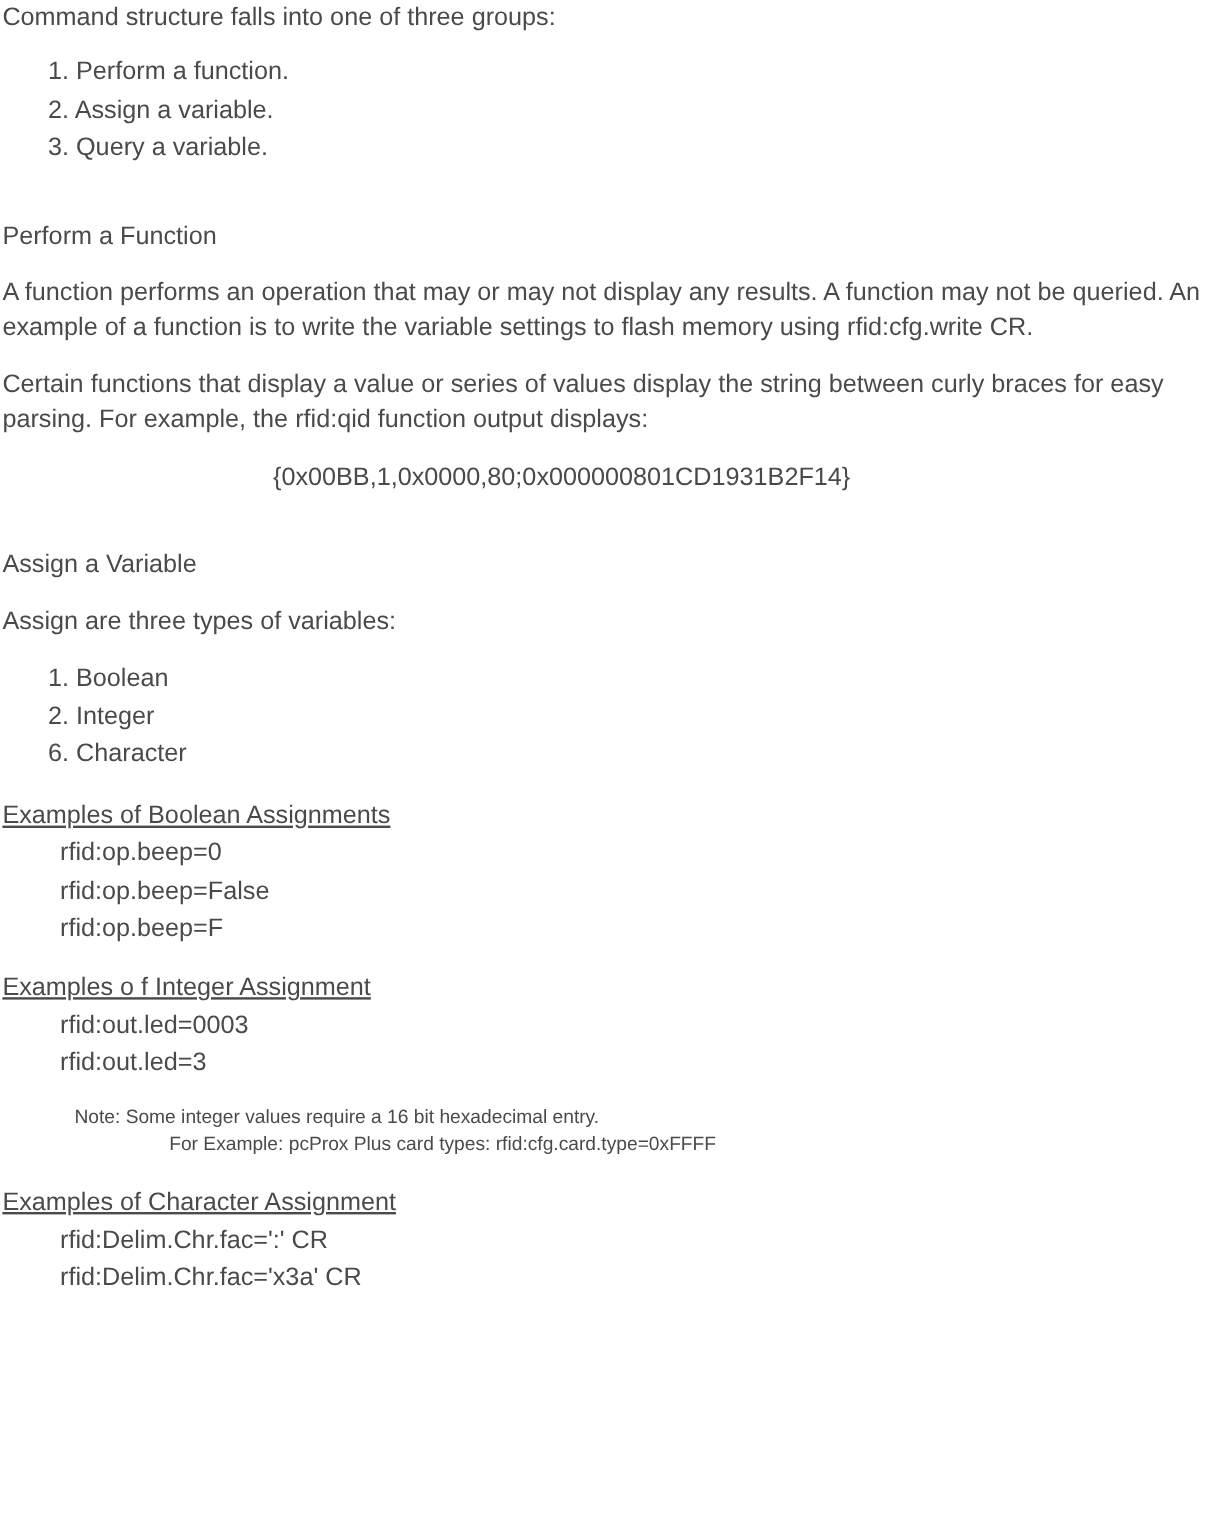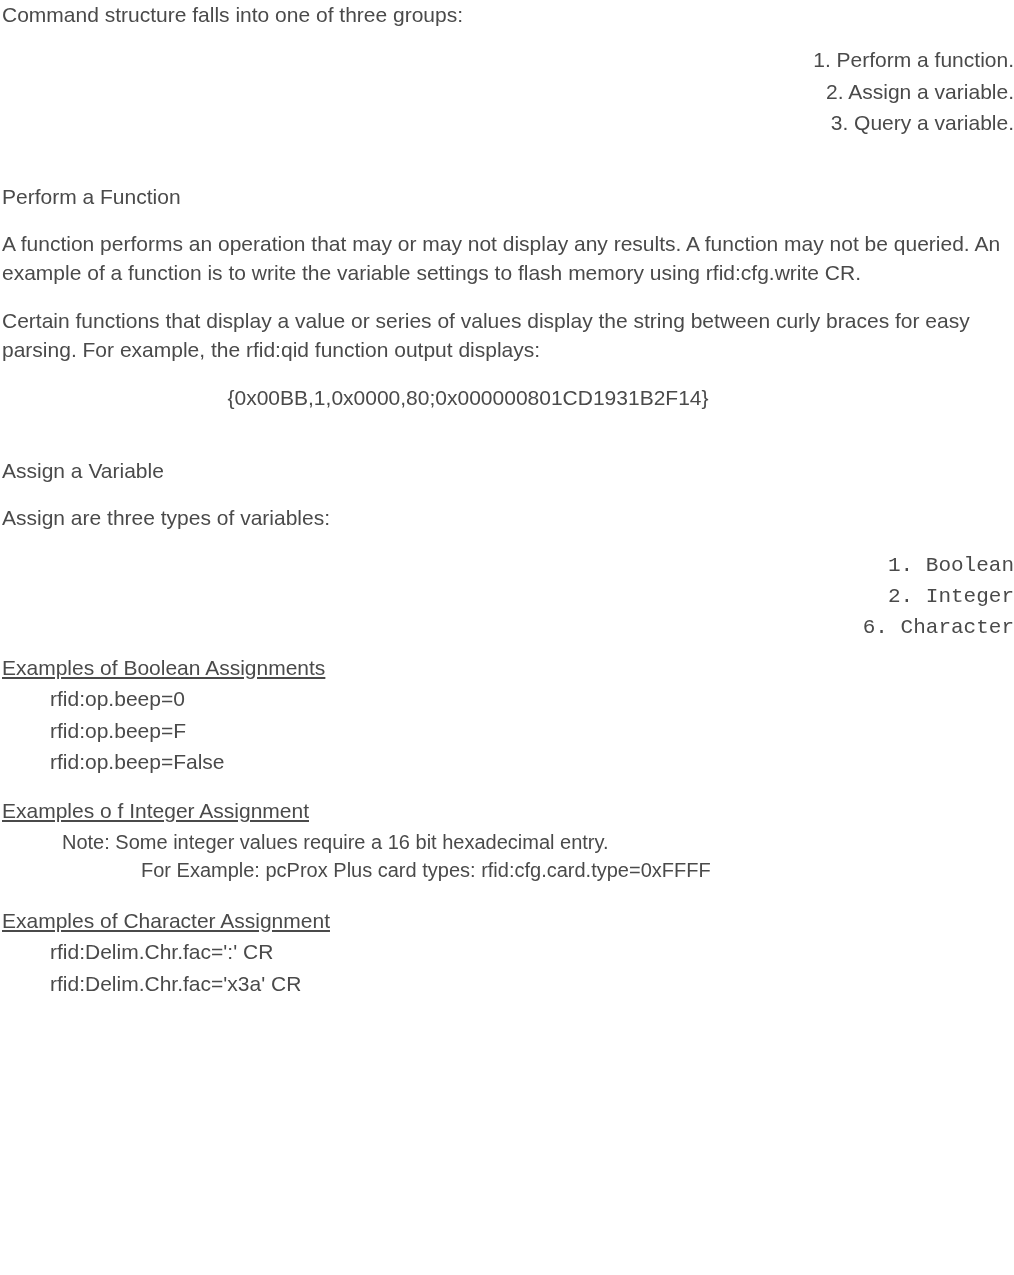--- a/index.html
+++ b/index.html
@@ -17,21 +17,20 @@
     }
     .intro {
       margin-bottom: 16px;
     }
     .numbered-list {
       margin-left: 38px;
       margin-bottom: 40px;
     }
     .numbered-list div {
       margin-bottom: 2px;
-      text-align: right;
     }
     .section-heading {
       margin-top: 44px;
       margin-bottom: 18px;
     }
     .para {
       margin-bottom: 18px;
     }
     .centered-code {
       text-align: center;
@@ -43,21 +42,21 @@
     }
     .indented-block {
       margin-left: 48px;
       margin-bottom: 20px;
     }
     .indented-block div {
       margin-bottom: 2px;
     }
     .note-block {
       margin-left: 60px;
-      font-size: 20px;
+      font-size: 16px;
       margin-bottom: 22px;
     }
     .note-indent {
       margin-left: 79px;
     }
     .examples-heading {
       margin-bottom: 2px;
     }
   </style>
 </head>
@@ -77,34 +76,38 @@
   <div class="para">A function performs an operation that may or may not display any results. A function may not be queried. An example of a function is to write the variable settings to flash memory using rfid:cfg.write  CR.</div>
 
   <div class="para">Certain functions that display a value or series of values display the string between curly braces for easy parsing. For example, the rfid:qid function output displays:</div>
 
   <div class="centered-code">{0x00BB,1,0x0000,80;0x000000801CD1931B2F14}</div>
 
   <div class="section-heading">Assign a Variable</div>
 
   <div class="para">Assign are three types of variables:</div>
 
-  <div class="numbered-list" style="margin-bottom:10px;font-family:Liberation Mono, monospace;">
+  <div class="numbered-list" style="margin-bottom:22px;">
     <div>1. Boolean</div>
     <div>2. Integer</div>
     <div>6. Character</div>
   </div>
 
   <div class="underline examples-heading">Examples of Boolean Assignments</div>
   <div class="indented-block">
     <div>rfid:op.beep=0</div>
+    <div>rfid:op.beep=False</div>
     <div>rfid:op.beep=F</div>
-    <div>rfid:op.beep=False</div>
   </div>
 
   <div class="underline examples-heading">Examples o f Integer Assignment</div>
+  <div class="indented-block">
+    <div>rfid:out.led=0003</div>
+    <div>rfid:out.led=3</div>
+  </div>
 
   <div class="note-block">
     <div>Note: Some integer values require a 16 bit hexadecimal entry.</div>
     <div class="note-indent">For Example: pcProx Plus card types: rfid:cfg.card.type=0xFFFF</div>
   </div>
 
   <div class="underline examples-heading">Examples of Character Assignment</div>
   <div class="indented-block" style="margin-bottom:0;">
     <div>rfid:Delim.Chr.fac=':' CR</div>
     <div>rfid:Delim.Chr.fac='x3a' CR</div>

